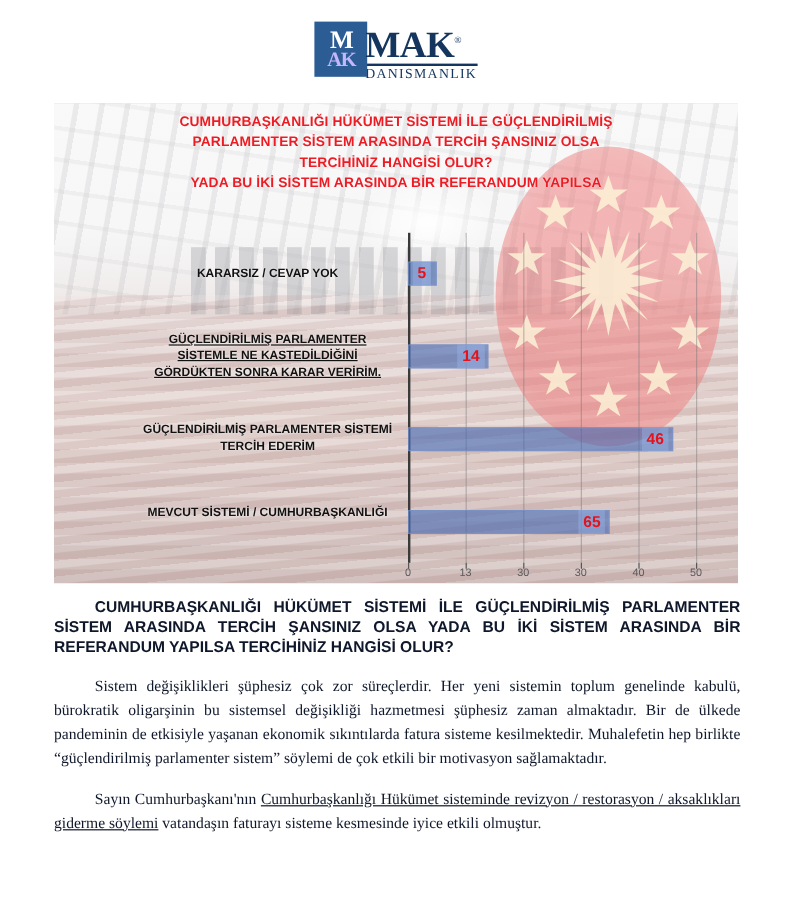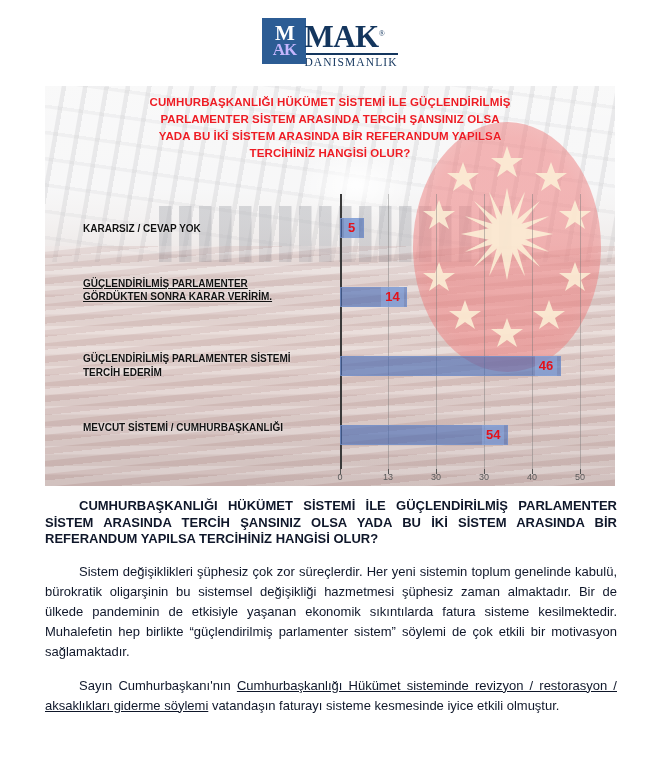--- a/index.html
+++ b/index.html
@@ -248,21 +248,21 @@
     font-size: 13px;
     font-weight: bold;
     line-height: 20px;
     background: rgba(150,180,230,0.45);
     padding: 0 4px;
     white-space: nowrap;
   }
   .cat-label {
     position: absolute;
     right: 252px;    
-    text-align: left;
+    text-align: center;
     font-size: 10px;
     font-weight: bold;
     color: #111;
     line-height: 13.5px;
     width: 280px;
     text-shadow: 0 0 2px rgba(255,255,255,0.75);
   }
 
   
   .doc {
@@ -279,20 +279,21 @@
     text-align: justify;
     text-indent: 34px;
     line-height: 16.5px;
     margin: 0 0 14px 0;
   }
   .doc p.body {
     text-align: justify;
     text-indent: 34px;
     line-height: 20px;
     margin: 5px 0 14px 0;
+    font-family: Liberation Serif, serif;
   }
   .u { text-decoration: underline; }
 </style>
 </head>
 <body>
 
 <div class="logo-wrap">
   <div class="logo">
     <div class="logo-mark">
       <span class="lm-m">M</span>
@@ -368,22 +369,22 @@
         </g>
       </g>
     </svg>
   </div>
 
   <div class="chart-inner">
 
     <div class="chart-title">
       <div>CUMHURBAŞKANLIĞI HÜKÜMET SİSTEMİ İLE GÜÇLENDİRİLMİŞ</div>
       <div>PARLAMENTER SİSTEM ARASINDA TERCİH ŞANSINIZ OLSA</div>
+      <div>TERCİHİNİZ HANGİSİ OLUR?</div>
       <div>YADA BU İKİ SİSTEM ARASINDA BİR REFERANDUM YAPILSA</div>
-      <div>TERCİHİNİZ HANGİSİ OLUR?</div>
     </div>
 
     <div class="plot">
       <div class="axis-line"></div>
 
       <div id="grid-layer">
           <div class="gridline" style="left: 48px;"></div>
           <div class="gridline" style="left: 96px;"></div>
           <div class="gridline" style="left: 144px;"></div>
           <div class="gridline" style="left: 192px;"></div>
@@ -412,31 +413,32 @@
           <div class="bar-row" style="top: 68.75px;">
             <div class="bar" style="width: 67.2px; top: 24.375px;"></div>
             <div class="bar-value" style="top: 24.375px; left: 41.2px;">14</div>
           </div>
           <div class="bar-row" style="top: 137.5px; padding-left: 46px;">
             <div class="bar" style="width: 220.8px; top: 24.375px;"></div>
             <div class="bar-value" style="top: 24.375px; left: 194.8px;">46</div>
           </div>
           <div class="bar-row" style="top: 206.25px;">
             <div class="bar" style="width: 168px; top: 24.375px;"></div>
-            <div class="bar-value" style="top: 24.375px; left: 142px;">54</div>
+            <div class="bar-value" style="top: 24.375px; left: 142px;">65</div>
           </div>
         </div>
     </div>
 
     <div id="labels-layer">
         <div class="cat-label" style="top: 135.625px;">
           <div>KARARSIZ / CEVAP YOK</div>
         </div>
         <div class="cat-label" style="top: 190.875px; text-decoration: underline;">
           <div>GÜÇLENDİRİLMİŞ PARLAMENTER</div>
+          <div>SİSTEMLE NE KASTEDİLDİĞİNİ</div>
           <div>GÖRDÜKTEN SONRA KARAR VERİRİM.</div>
         </div>
         <div class="cat-label" style="top: 266.375px;">
           <div>GÜÇLENDİRİLMİŞ PARLAMENTER SİSTEMİ</div>
           <div>TERCİH EDERİM</div>
         </div>
         <div class="cat-label" style="top: 335.125px;">
           <div>MEVCUT SİSTEMİ / CUMHURBAŞKANLIĞI</div>
         </div>
       </div>

